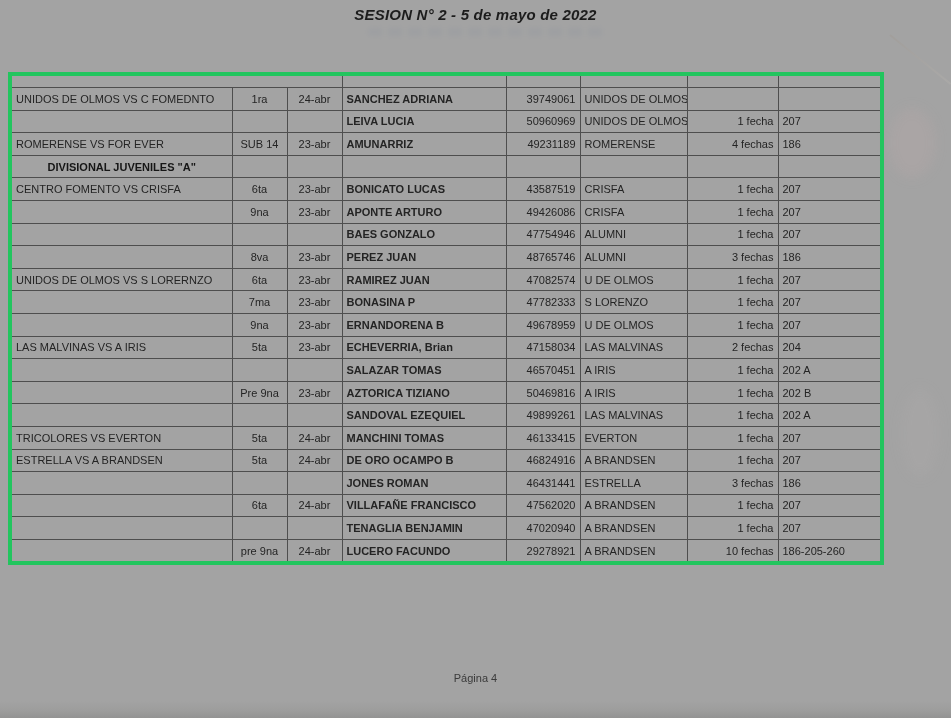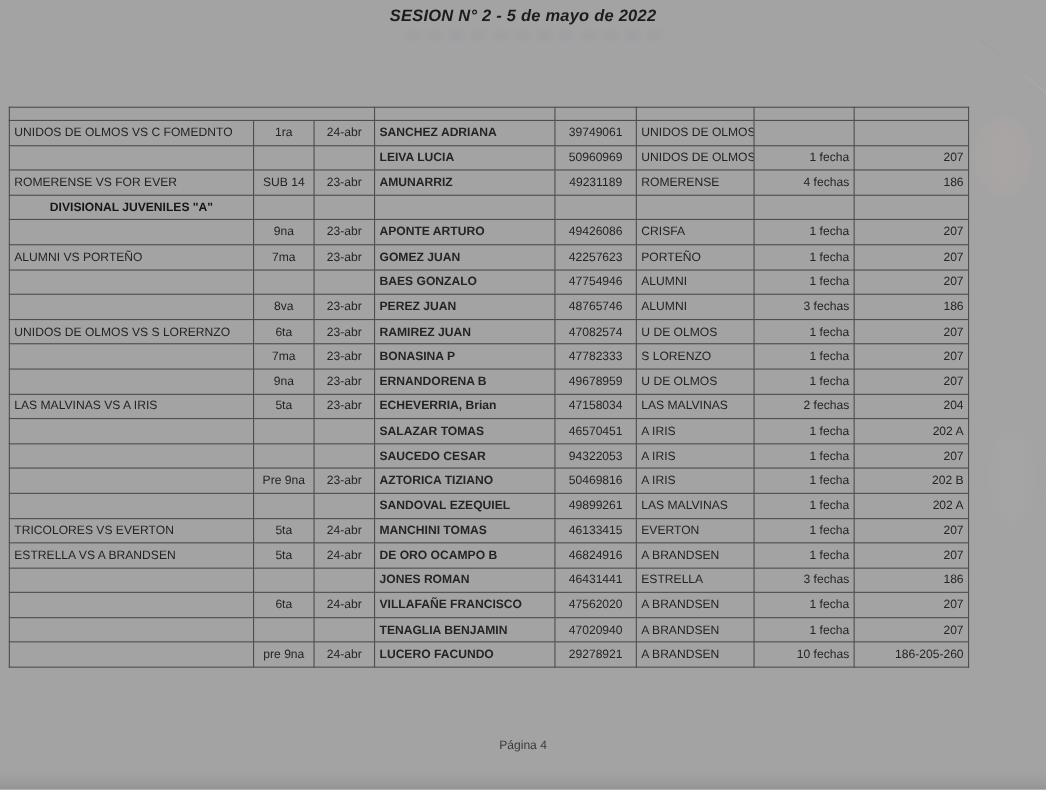--- a/index.html
+++ b/index.html
@@ -36,42 +36,42 @@
   }
   .smudge.s1{left:888px;top:108px;width:48px;height:70px;background:rgba(214,175,175,.14);}
   .smudge.s2{left:900px;top:388px;width:40px;height:90px;background:rgba(200,185,185,.10);}
   
   .scan-bottom{
     position:absolute;left:0;bottom:0;width:100%;height:17px;
     background:linear-gradient(180deg,rgba(0,0,0,0) 0%,rgba(125,125,122,.16) 55%,rgba(110,110,108,.30) 100%);
   }
   
   table.sanctions{
-    position:absolute;left:8px;top:97px;
+    position:absolute;left:8px;top:72px;
     width:872px;
     border-collapse:collapse;table-layout:fixed;
-    border:1px solid #22c55e;
+    border:4px solid #22c55e;
     background:transparent;
   }
   table.sanctions td{
     border:1px solid #4e4e4e;
     font-size:11px;
     padding:0 4px;
     overflow:hidden;white-space:nowrap;
     height:21.6px;
     color:#242424;
   }
   tr.spacer td{height:11px;}
   td.c-match{font-size:10.5px;padding-left:4px;}
   td.c-center{text-align:center;}
   td.c-player{font-weight:bold;color:#1d1d1d;}
-  td.c-id{text-align:center;}
+  td.c-id{text-align:right;}
   td.c-team{padding-left:5px;}
   td.c-sanction{text-align:right;}
-  td.c-article{padding-left:6px;text-align:right;}
+  td.c-article{padding-left:6px;}
   tr.section td.c-match{
     font-weight:bold;text-align:center;font-size:11px;color:#161616;
   }
   
   .doc-footer{
     position:absolute;top:672px;left:0;width:100%;
     text-align:center;font-size:11px;color:#3a3a3a;
   }
 </style>
 </head>
@@ -140,36 +140,36 @@
           <td class="c-match">DIVISIONAL  JUVENILES "A"</td>
           <td class="c-center"></td>
           <td class="c-center"></td>
           <td class="c-player"></td>
           <td class="c-id"></td>
           <td class="c-team"></td>
           <td class="c-sanction"></td>
           <td class="c-article"></td>
         </tr>
         <tr>
+          <td class="c-match">CENTRO FOMENTO VS CRISFA</td>
+          <td class="c-center">6ta</td>
+          <td class="c-center">23-abr</td>
+          <td class="c-player">BONICATO LUCAS</td>
+          <td class="c-id">43587519</td>
+          <td class="c-team">CRISFA</td>
+          <td class="c-sanction">1 fecha</td>
+          <td class="c-article">207</td>
+        </tr>
+        <tr>
           <td class="c-match"></td>
           <td class="c-center">9na</td>
           <td class="c-center">23-abr</td>
           <td class="c-player">APONTE ARTURO</td>
           <td class="c-id">49426086</td>
           <td class="c-team">CRISFA</td>
-          <td class="c-sanction">1 fecha</td>
-          <td class="c-article">207</td>
-        </tr>
-        <tr>
-          <td class="c-match">ALUMNI VS PORTEÑO</td>
-          <td class="c-center">7ma</td>
-          <td class="c-center">23-abr</td>
-          <td class="c-player">GOMEZ JUAN</td>
-          <td class="c-id">42257623</td>
-          <td class="c-team">PORTEÑO</td>
           <td class="c-sanction">1 fecha</td>
           <td class="c-article">207</td>
         </tr>
         <tr>
           <td class="c-match"></td>
           <td class="c-center"></td>
           <td class="c-center"></td>
           <td class="c-player">BAES GONZALO</td>
           <td class="c-id">47754946</td>
           <td class="c-team">ALUMNI</td>
@@ -231,30 +231,20 @@
           <td class="c-center"></td>
           <td class="c-center"></td>
           <td class="c-player">SALAZAR TOMAS</td>
           <td class="c-id">46570451</td>
           <td class="c-team">A IRIS</td>
           <td class="c-sanction">1 fecha</td>
           <td class="c-article">202 A</td>
         </tr>
         <tr>
           <td class="c-match"></td>
-          <td class="c-center"></td>
-          <td class="c-center"></td>
-          <td class="c-player">SAUCEDO CESAR</td>
-          <td class="c-id">94322053</td>
-          <td class="c-team">A IRIS</td>
-          <td class="c-sanction">1 fecha</td>
-          <td class="c-article">207</td>
-        </tr>
-        <tr>
-          <td class="c-match"></td>
           <td class="c-center">Pre 9na</td>
           <td class="c-center">23-abr</td>
           <td class="c-player">AZTORICA TIZIANO</td>
           <td class="c-id">50469816</td>
           <td class="c-team">A IRIS</td>
           <td class="c-sanction">1 fecha</td>
           <td class="c-article">202 B</td>
         </tr>
         <tr>
           <td class="c-match"></td>

